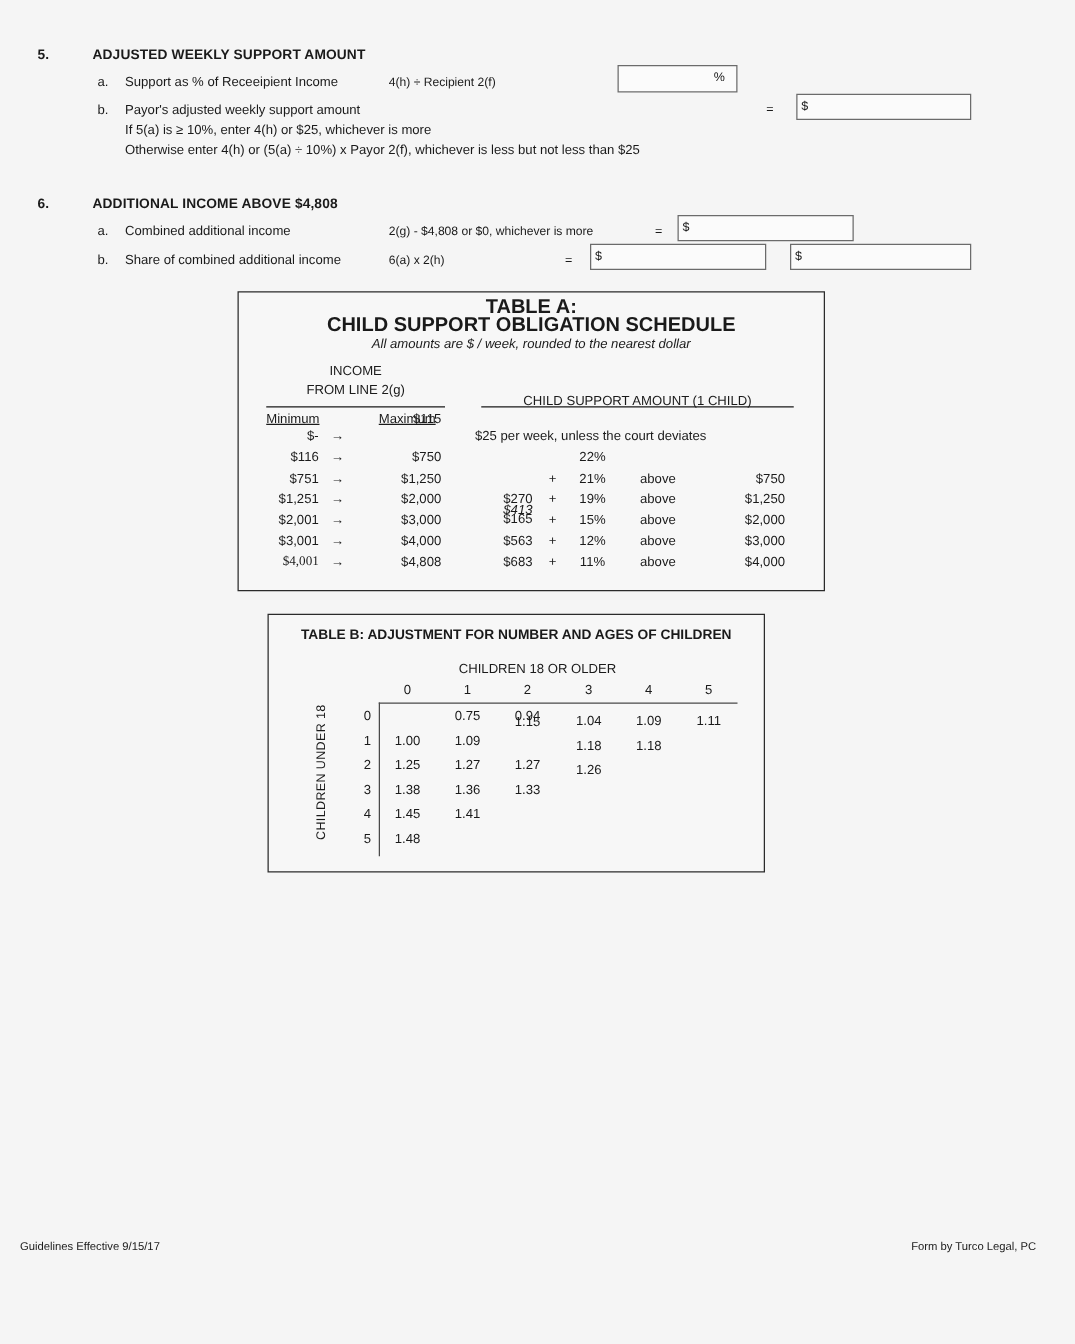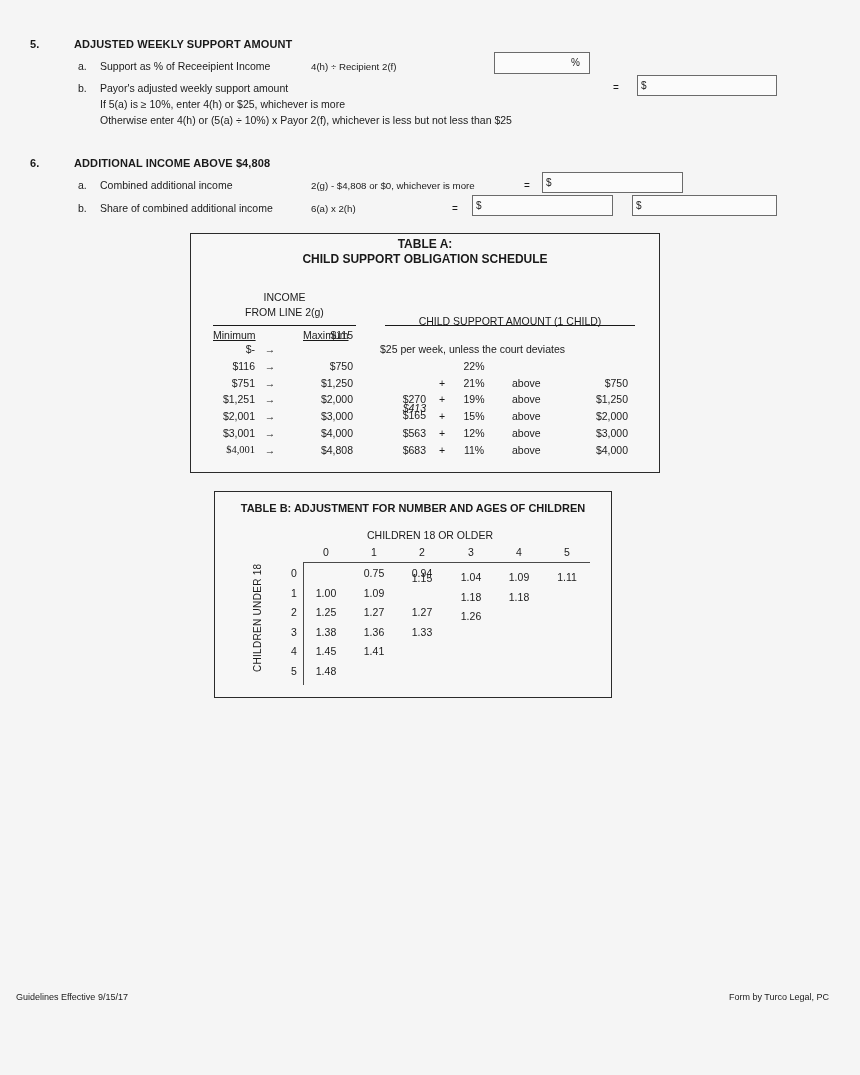--- a/index.html
+++ b/index.html
@@ -67,21 +67,21 @@
   .frame {
     position: absolute;
     background: #f7f7f7;
     border: 1px solid #2b2b2b;
     box-sizing: border-box;
   }
 
   
   .ta-title {
     text-align: center;
-    font-size: 12px;
+    font-size: 16px;
     font-weight: bold;
     white-space: nowrap;
   }
   .ta-sub {
     text-align: center;
     font-size: 10.5px;
     font-style: italic;
     white-space: nowrap;
   }
   .ta-inc {
@@ -200,20 +200,21 @@
     <span>$</span>
   </div>
   <div class="box left" style="left:632px; top:195px; width:145px; height:21px;">
     <span>$</span>
   </div>
 
   <div class="frame" style="left:190px; top:233px; width:470px; height:240px;"></div>
 
   <div class="abs ta-title" style="left:190px; top:237px; width:470px;">TABLE A:</div>
   <div class="abs ta-title" style="left:190px; top:252px; width:470px;">CHILD SUPPORT OBLIGATION SCHEDULE</div>
+  <div class="abs ta-sub" style="left:190px; top:269px; width:470px;">All amounts are $ / week, rounded to the nearest dollar</div>
 
   <div class="abs ta-inc" style="left:231px; top:291px; width:107px;">INCOME</div>
   <div class="abs ta-inc" style="left:231px; top:306px; width:107px;">FROM LINE 2(g)</div>
   <div class="rule" style="left:213px; top:325px; width:143px;"></div>
 
   <div class="abs ta-inc" style="left:385px; top:315px; width:250px;">CHILD SUPPORT AMOUNT (1 CHILD)</div>
   <div class="rule" style="left:385px; top:325px; width:250px;"></div>
 
   <div class="abs ta-colhead" style="left:213px; top:329px;">Minimum</div>
   <div class="abs ta-colhead" style="left:303px; top:329px;">Maximum</div>

